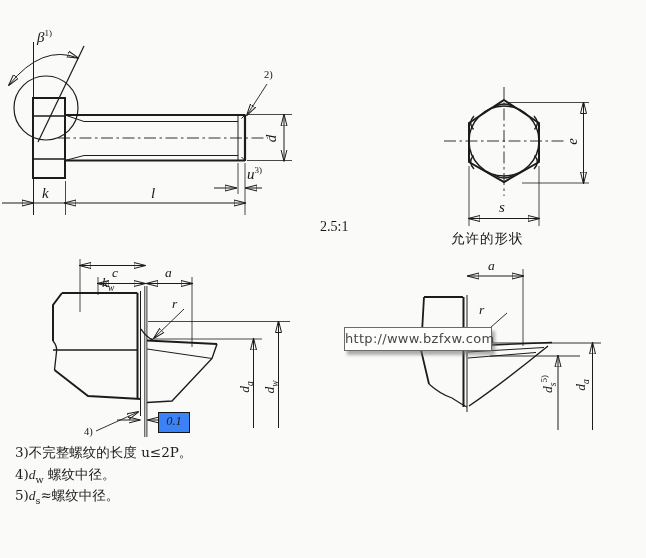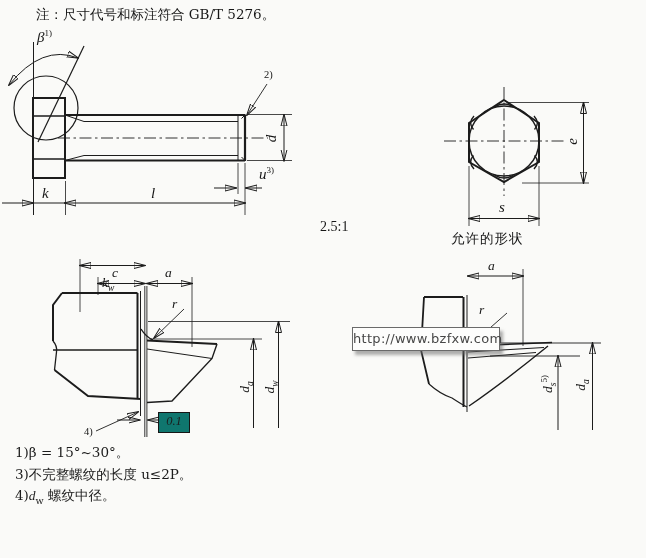--- a/index.html
+++ b/index.html
@@ -12,25 +12,25 @@
   .math{font-family:"Liberation Serif",serif;font-style:italic;font-size:15px;line-height:15px;}
   .math-sm{font-family:"Liberation Serif",serif;font-style:italic;font-size:13.5px;line-height:14px;}
   .callout{font-family:"Liberation Serif",serif;font-size:10.5px;font-style:normal;line-height:11px;}
   sup{font-size:9px;font-style:normal;vertical-align:super;line-height:0;}
   sub{font-size:9.5px;vertical-align:sub;line-height:0;}
   .vlabel{position:absolute;transform:rotate(-90deg);transform-origin:center;text-align:center;}
   .topnote{font-size:13.5px;line-height:16px;}
   .caption{font-size:13.5px;font-weight:normal;letter-spacing:1px;}
   .scale{font-family:"Liberation Serif",serif;font-size:14px;}
   .tolbox{position:absolute;border:1.5px solid #161616;text-align:center;
-          font-family:"Liberation Serif",serif;font-size:12.5px;line-height:17px;background:#0f766e;font-style:italic;}
+          font-family:"Liberation Serif",serif;font-size:12.5px;line-height:17px;background:#3b82f6;font-style:italic;}
   .watermark{position:absolute;background:#fdfdfc;border:1px solid #6a6a6a;
              box-shadow:3px 4px 3px rgba(110,110,110,.55);
              font-family:"DejaVu Sans",sans-serif;font-size:13px;color:#474747;
-             text-align:center;letter-spacing:.3px;margin-left:8px;}
+             text-align:center;letter-spacing:.3px;}
   .notes{position:absolute;font-size:13.5px;line-height:21.5px;}
   .notes .nvar{font-family:"Liberation Serif",serif;font-style:italic;}
 </style>
 </head>
 <body>
 
 <div id="page">
 
 <svg width="646" height="558" viewBox="0 0 646 558">
   <defs>
@@ -141,32 +141,31 @@
     <path d="M468,352 L544,347.5" stroke-width="1"></path>
     <path d="M468,358 L536,352.5" stroke-width="1"></path>
     <path d="M548,346 Q505,381 469,406" stroke-width="1.4"></path>
     <path d="M470,343 H601" stroke-width="0.9"></path>
     <path d="M490,356 H580" stroke-width="0.9"></path>
     <path d="M558,430 V356" stroke-width="1" marker-end="url(#ae)"></path>
     <path d="M592.5,430 V343" stroke-width="1" marker-end="url(#ae)"></path>
   </g>
 </svg>
 
-  <div class="lbl cjk topnote" style="left:36px;top:6px;">注：尺寸代号和标注符合 GB/T 5276。</div>
 
   <div class="lbl math" style="left:37px;top:30px;text-align:center;"><span>β</span><sup>1)</sup></div>
 
   <div class="lbl callout" style="left:264px;top:69px;">2)</div>
 
   <div class="lbl math" style="left:42px;top:186px;">k</div>
   <div class="lbl math" style="left:151px;top:186px;">l</div>
 
   <div class="lbl math vlabel" style="left:257px;top:131px;width:28px;">d</div>
 
-  <div class="lbl math" style="left:259px;top:167px;"><span>u</span><sup>3)</sup></div>
+  <div class="lbl math" style="left:247px;top:167px;"><span>u</span><sup>3)</sup></div>
 
   <div class="lbl scale" style="left:320px;top:219px;">2.5:1</div>
 
   <div class="lbl math vlabel" style="left:558px;top:134px;width:28px;">e</div>
   <div class="lbl math" style="left:499px;top:200px;">s</div>
   <div class="lbl cjk caption" style="left:451px;top:230px;">允许的形状</div>
 
   <div class="lbl math-sm" style="left:102px;top:249px;margin-top:27px;"><span>k</span><sub>w</sub></div>
   <div class="lbl math-sm" style="left:112px;top:266px;">c</div>
   <div class="lbl math-sm" style="left:165px;top:266px;">a</div>
@@ -180,18 +179,18 @@
 
   <div class="lbl math-sm" style="left:488px;top:259px;">a</div>
   <div class="lbl math-sm" style="left:479px;top:303px;">r</div>
 
   <div class="lbl math-sm vlabel" style="left:532px;top:377px;width:32px;"><span>d</span><sub>s</sub><sup>5)</sup></div>
   <div class="lbl math-sm vlabel" style="left:567px;top:378px;width:28px;"><span>d</span><sub>a</sub></div>
 
   <div class="watermark" style="left:344px;top:327px;width:146px;height:22px;line-height:21px;">http://www.bzfxw.com</div>
 
   <div class="notes cjk" style="left:15px;top:442px;">
-    <div>1)β = 15°~30°。</div>
     <div>3)不完整螺纹的长度 u≤2P。</div>
     <div><span>4)</span><span class="nvar">d</span><sub>w</sub><span> 螺纹中径。</span></div>
+    <div><span>5)</span><span class="nvar">d</span><sub>s</sub><span>≈螺纹中径。</span></div>
   </div>
 
 </div>
 
 </body></html>

